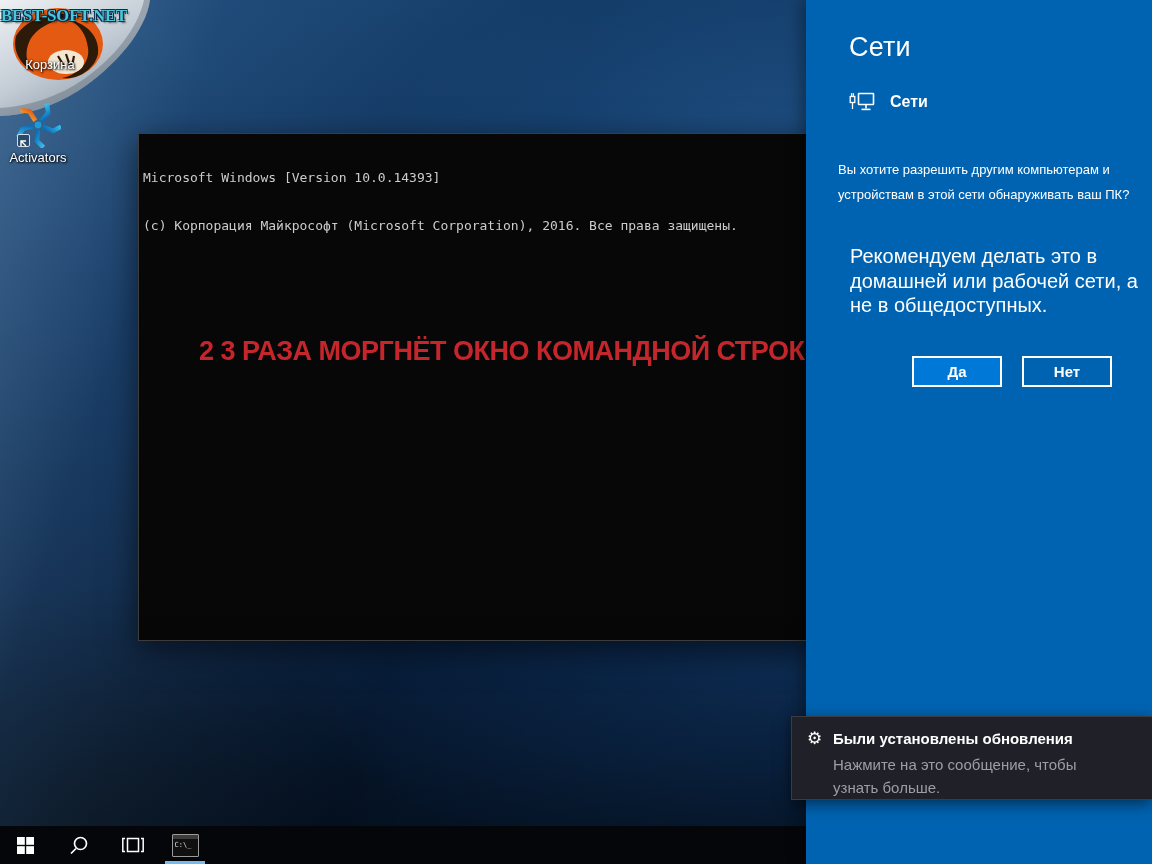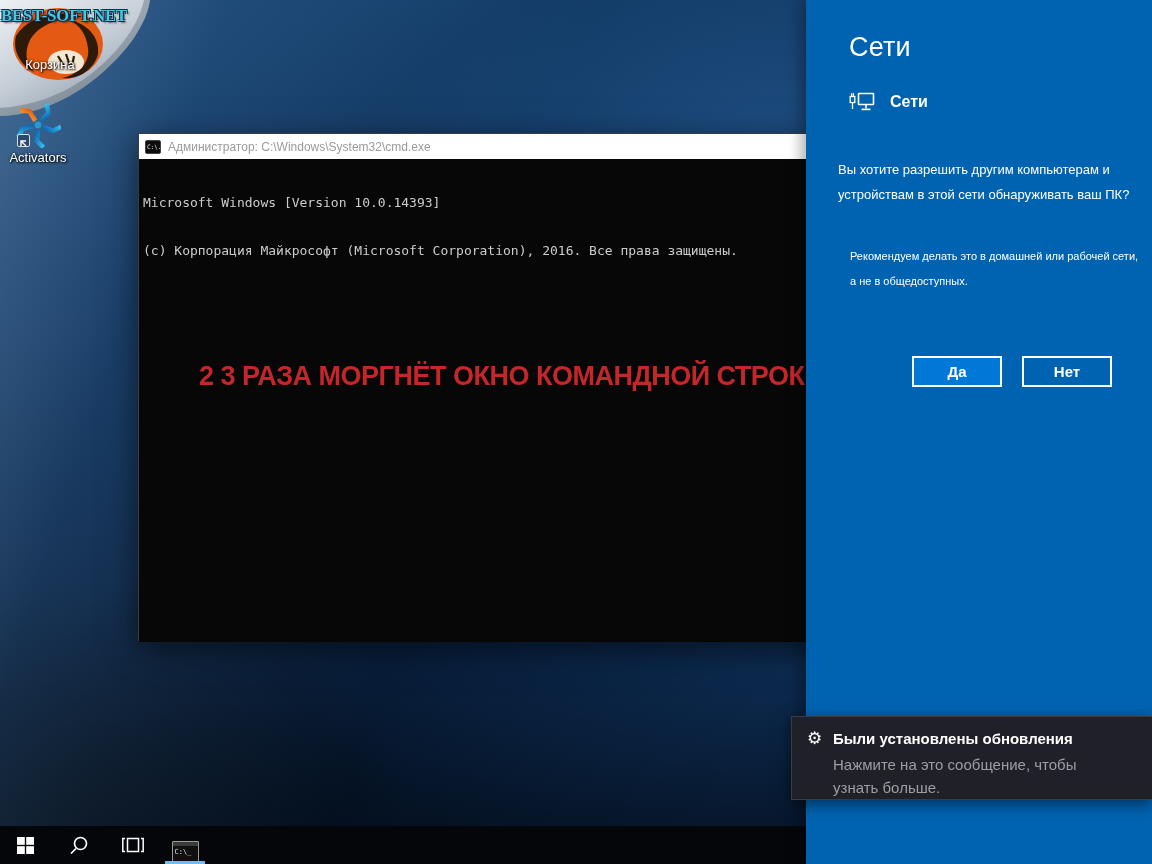--- a/index.html
+++ b/index.html
@@ -72,21 +72,21 @@
 
   
   .taskbar {
     position:absolute; left:0; bottom:0; width:1152px; height:38px;
     background:#05060a; z-index:3; display:flex; align-items:stretch;
   }
   .tb-btn { width:46px; height:38px; display:flex; align-items:center; justify-content:center; position:relative; }
   .tb-btn.start { margin-left:2px; }
   .tb-btn.search { margin-left:8px; }
   .tb-btn.taskview { margin-left:8px; }
-  .tb-btn.cmd-task { margin-left:6px;align-items:flex-end; }
+  .tb-btn.cmd-task { margin-left:6px; }
   .tb-underline { position:absolute; left:3px; right:3px; bottom:0; height:3px; background:#76b9ed; }
   .cmd-task-icon {
     width:27px; height:23px; background:#101010; border:1px solid #9a9a9a; border-radius:1px; position:relative;
   }
   .cmd-task-icon::before {
     content:""; position:absolute; left:0; right:0; top:0; height:4px; background:#3c3c3c;
   }
   .cmd-task-icon .mini {
     position:absolute; left:2px; top:6px; color:#dcdcdc;
     font-family:"DejaVu Sans Mono", monospace; font-size:7px; letter-spacing:0;
@@ -100,21 +100,21 @@
   }
   .flyout-header {
     position:absolute; left:43px; top:32px; font-size:27px; font-weight:300; letter-spacing:.2px;
   }
   .net-item { position:absolute; left:43px; top:90px; display:flex; align-items:center; }
   .net-item .net-label { margin-left:15px; font-size:16px; font-weight:700; }
   .flyout-question {
     position:absolute; left:32px; top:158px; width:292px; font-size:13px; line-height:24.5px; font-weight:400;
   }
   .flyout-recommend {
-    position:absolute; left:44px; top:244px; width:292px; font-size:11px; line-height:24.5px; font-weight:400;
+    position:absolute; left:44px; top:244px; width:292px; font-size:20px; line-height:24.5px; font-weight:400;
   }
   .flyout-buttons { position:absolute; left:0; top:356px; width:346px; }
   .fly-btn {
     position:absolute; width:90px; height:31px; border:2px solid #ffffff;
     color:#fff; font-family:"Liberation Sans", sans-serif; font-size:15px; font-weight:600;
     display:flex; align-items:center; justify-content:center; cursor:pointer; background:transparent;
   }
   .fly-btn.yes { left:106px; background:#0078d7; }
   .fly-btn.no  { left:216px; background:transparent; }
 
@@ -199,24 +199,20 @@
       <span class="shortcut-badge">
         <svg width="11" height="11" viewBox="0 0 11 11">
             <path d="M3,8 L3,3 L8,3 M3,3 L8,8" stroke="#ffffff" stroke-width="1.4" fill="none" transform="rotate(0 5 5)"></path>
           </svg>
       </span>
     </span>
     <span class="lbl">Activators</span>
   </div>
 
   <div class="cmd-window">
-    <div class="cmd-titlebar">
-      <span class="cmd-titleicon">C:\.</span>
-      <span class="cmd-title">Администратор: C:\Windows\System32\cmd.exe</span>
-    </div>
     <div class="cmd-console">
       <div class="line">Microsoft Windows [Version 10.0.14393]</div>
       <div class="line">(c) Корпорация Майкрософт (Microsoft Corporation), 2016. Все права защищены.</div>
       <div class="line"></div>
       <div class="cmd-annotation">
         <div>2 3 РАЗА МОРГНЁТ ОКНО КОМАНДНОЙ СТРОКИ</div>
       </div>
     </div>
   </div>
 

